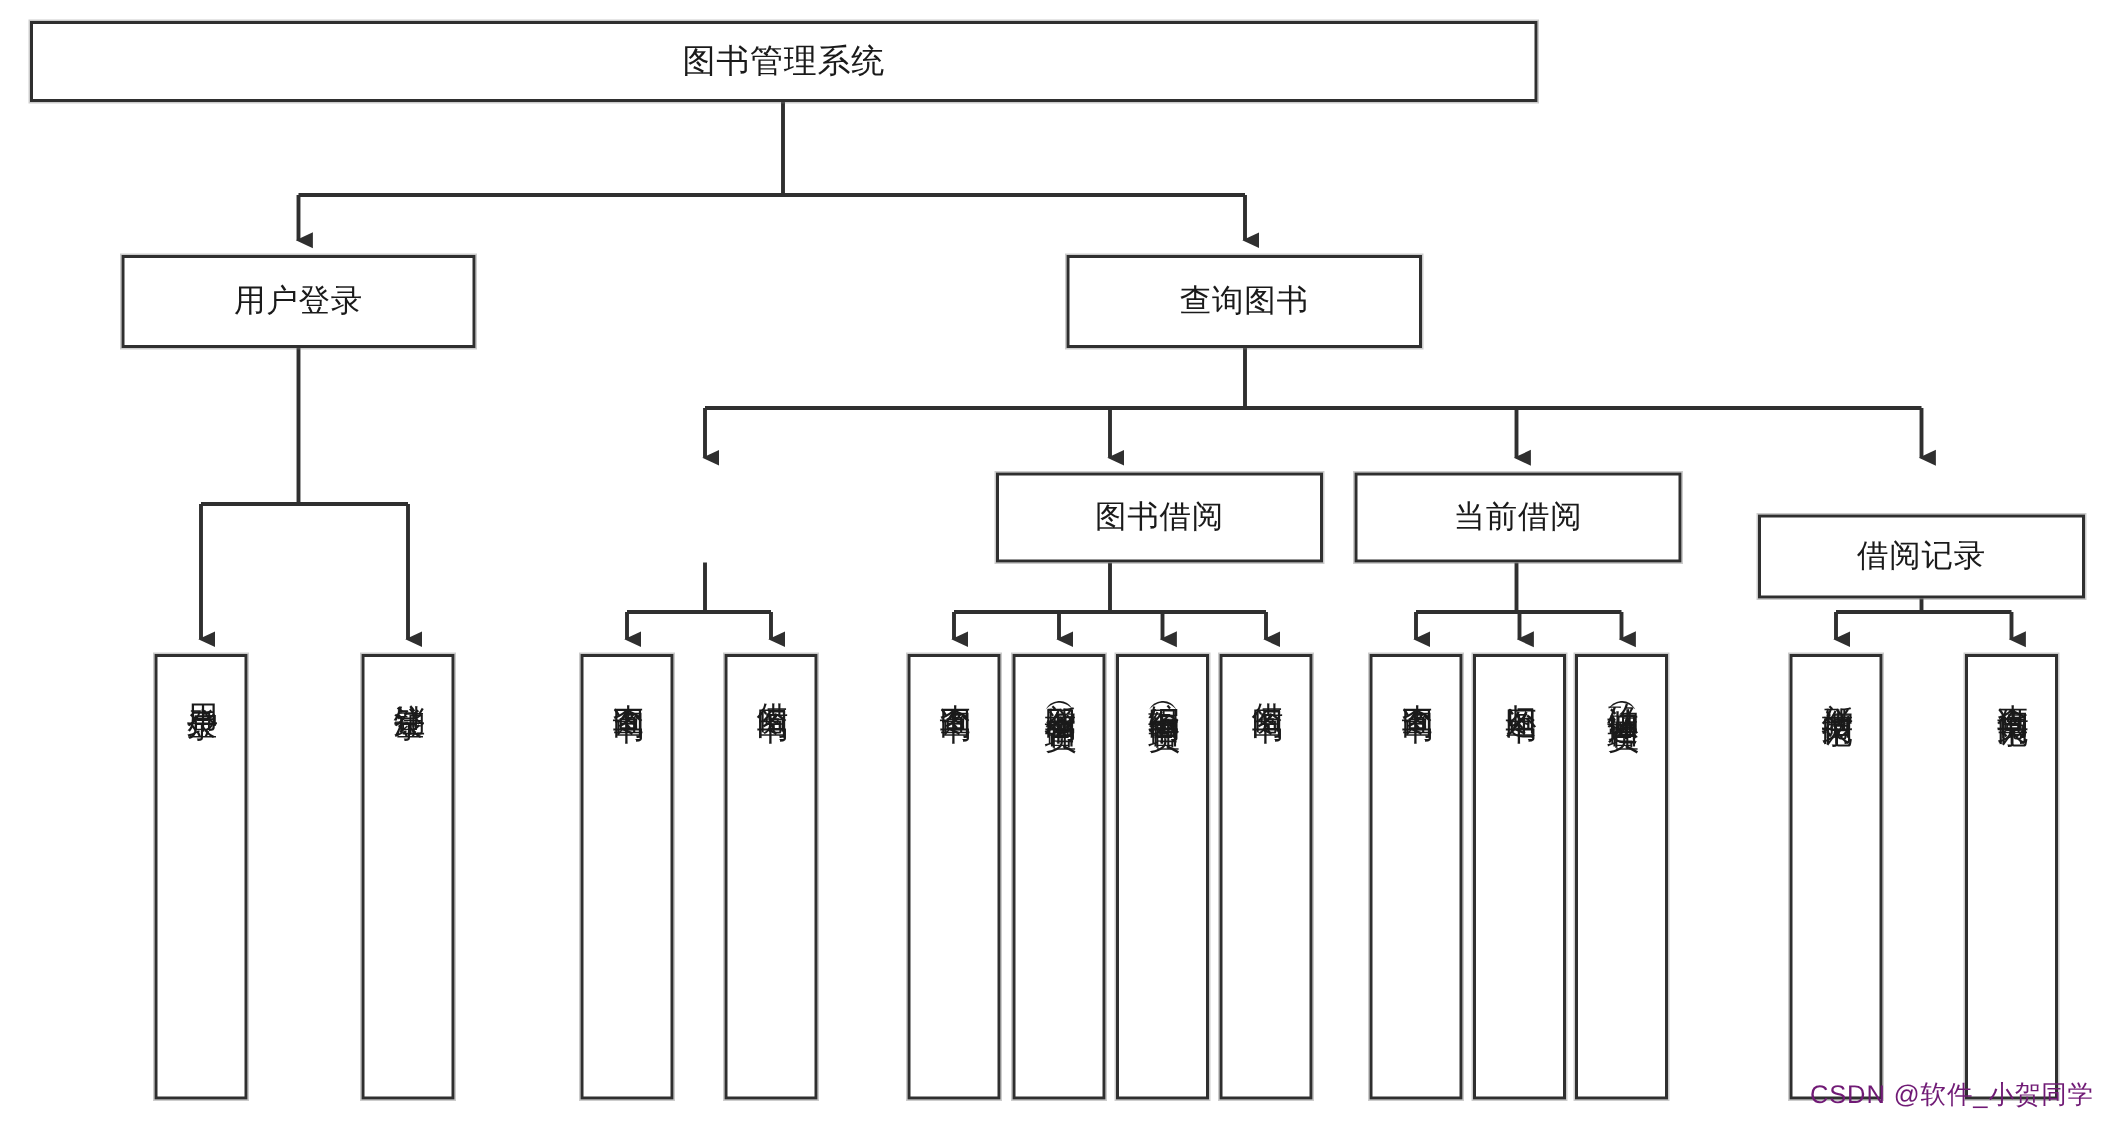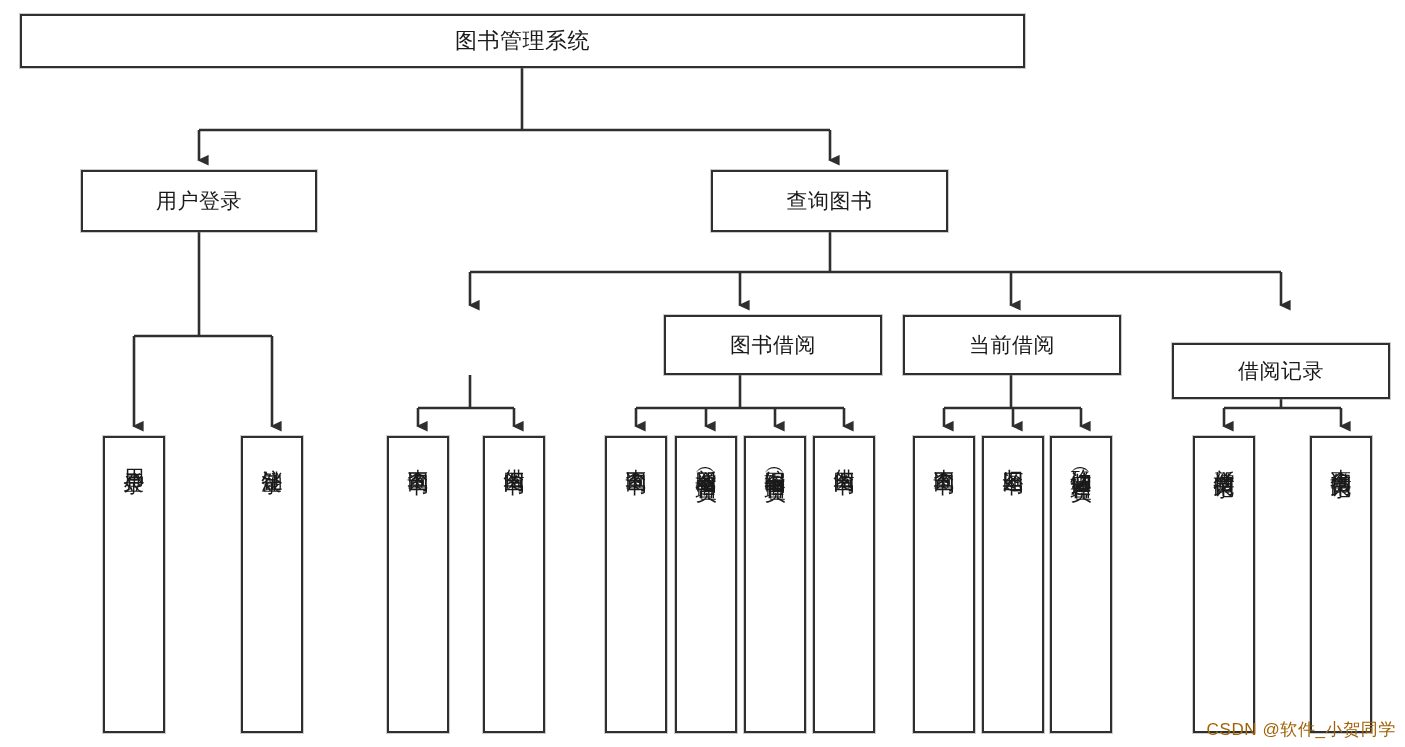--- a/index.html
+++ b/index.html
@@ -58,21 +58,21 @@
     line-height:1.34;
     letter-spacing:2px;
     white-space:normal;
     max-height:270px;
   }
   .watermark{
     position:absolute;
     right:9px;
     bottom:6px;
     font-size:17px;
-    color:#a16207;
+    color:#701a75;
     letter-spacing:0.6px;
     white-space:nowrap;
     user-select:none;
   }
 </style>
 </head>
 <body>
 
 <div id="canvas">
 

